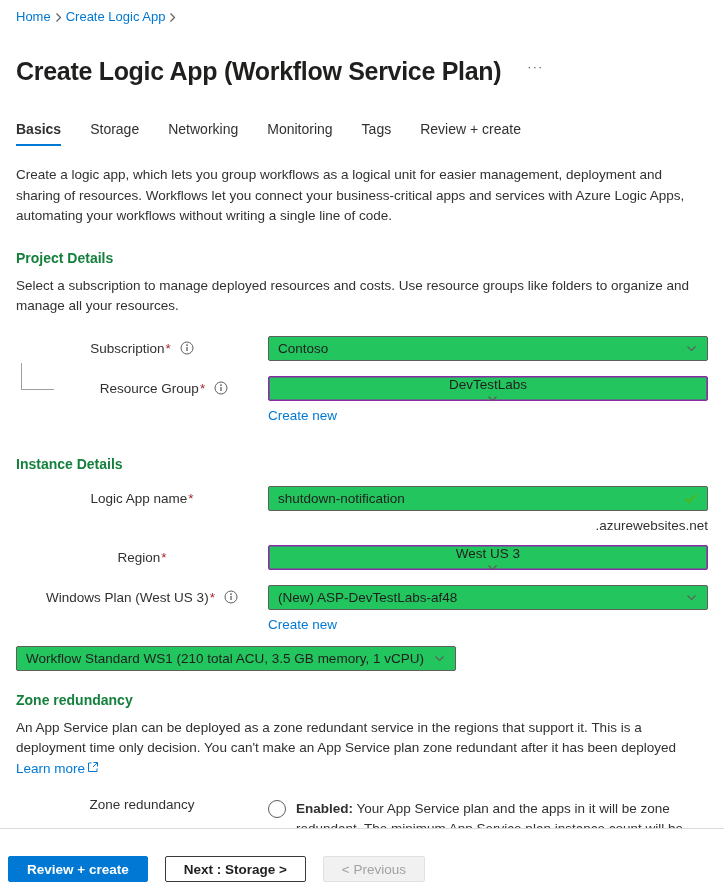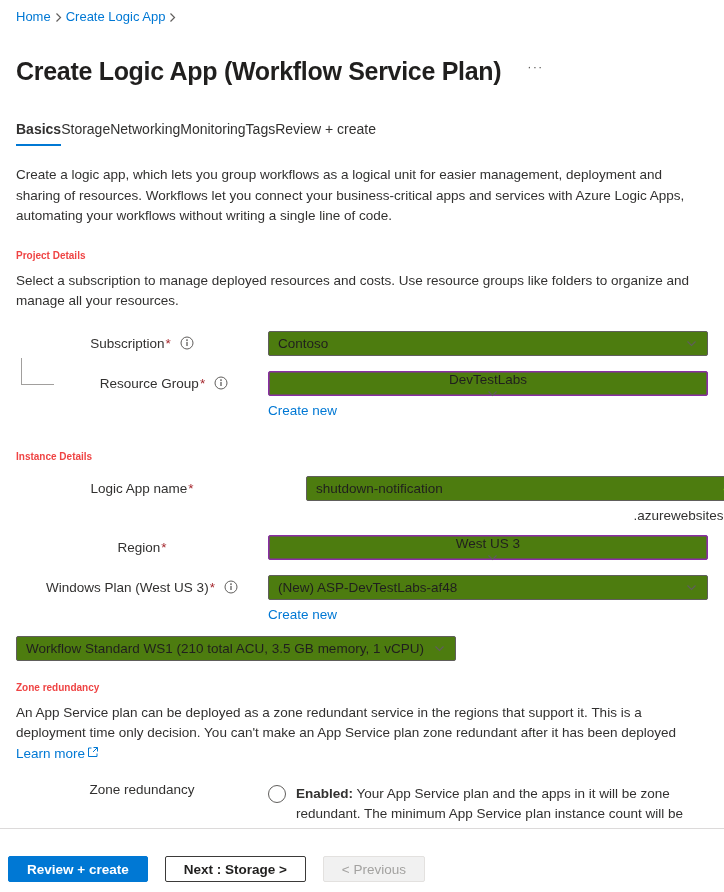--- a/index.html
+++ b/index.html
@@ -18,40 +18,40 @@
   .breadcrumb { padding-top: 9px; font-size: 13px; display: flex; align-items: center; gap: 3px; }
   .breadcrumb a { color: #0078d4; text-decoration: none; cursor: pointer; }
   .crumb-sep { display: inline-flex; align-items: center; margin-top: 1px; }
 
   
   .title-row { margin-top: 13px; display: flex; align-items: center; }
   h1 { font-size: 25px; font-weight: 700; color: #201f1e; letter-spacing: -0.3px; margin-top: 20px; }
   .more-btn { margin-left: 26px; margin-top: 10px; font-size: 13px; color: #605e5c; letter-spacing: 1px; cursor: pointer; border: none; background: none; }
 
   
-  .tabs { margin-top: 35px; display: flex; font-size: 14px; }
+  .tabs { margin-top: 35px; display: flex; gap: 29px; font-size: 14px; }
   .tab { padding-bottom: 7px; cursor: pointer; color: #323130; border-bottom: 2px solid transparent; }
   .tab.active { font-weight: 700; border-bottom: 2px solid #0078d4; }
 
   
   .intro { margin-top: 19px; font-size: 13.5px; line-height: 1.52; max-width: 700px; }
-  .section-heading { margin-top: 23px; font-size: 10px; font-weight: 700; color: #ef4444; }
+  .section-heading { margin-top: 23px; font-size: 14px; font-weight: 700; color: #15803d; }
   .section-desc { margin-top: 10px; font-size: 13.5px; line-height: 1.52; max-width: 700px; }
 
   
   .form-row { display: flex; align-items: flex-start; margin-top: 16px; position: relative; }
   .label-cell { width: 252px; flex: none; font-size: 13.5px; padding-top: 5px; display: flex; align-items: center; gap: 6px; justify-content: center; }
   .control-cell { width: 440px; flex: none; }
   .required { color: #a4262c; margin-left: 1px; }
   .info-icon { display: inline-flex; margin-left: 3px; cursor: pointer; }
 
   .dropdown, .text-input {
     height: 25px; width: 100%;
     border: 1px solid #605e5c; border-radius: 2px;
-    background: #4d7c0f;
+    background: #22c55e;
     display: flex; align-items: center; justify-content: space-between;
     padding: 0 9px; font-size: 13.5px; color: #201f1e;
     cursor: pointer;
   }
   .dropdown.modified { border: 1px solid #8a2da5; box-shadow: inset 0 0 0 0.6px #8a2da5; flex-direction: column; }
   .chevron { display: inline-flex; flex: none; margin-left: 8px; }
   .create-new { display: inline-block; margin-top: 7px; font-size: 13.5px; color: #0078d4; text-decoration: none; cursor: pointer; }
   .suffix { margin-top: 7px; text-align: right; font-size: 13.5px; color: #323130; }
 
   
@@ -167,21 +167,21 @@
               <path d="M2.5 4.5 L6.5 8.5 L10.5 4.5" fill="none" stroke="#605e5c" stroke-width="1.1"></path>
             </svg>
         </span>
       </div>
       <a class="create-new">Create new</a>
     </div>
   </div>
 
   <h2 class="section-heading gap-lg">Instance Details</h2>
 
-  <div class="form-row" style="margin-top:14px;gap:38px;">
+  <div class="form-row" style="margin-top:14px;">
     <div class="label-cell">
       <span><span>Logic App name</span><span class="required">*</span></span>
     </div>
     <div class="control-cell">
       <div class="text-input" style="cursor:text;">
         <span>shutdown-notification</span>
         <span class="chevron">
           <svg width="15" height="15" viewBox="0 0 15 15">
               <path d="M2.5 8 L6 11.5 L12.5 3.5" fill="none" stroke="#5db300" stroke-width="1.5"></path>
             </svg>

